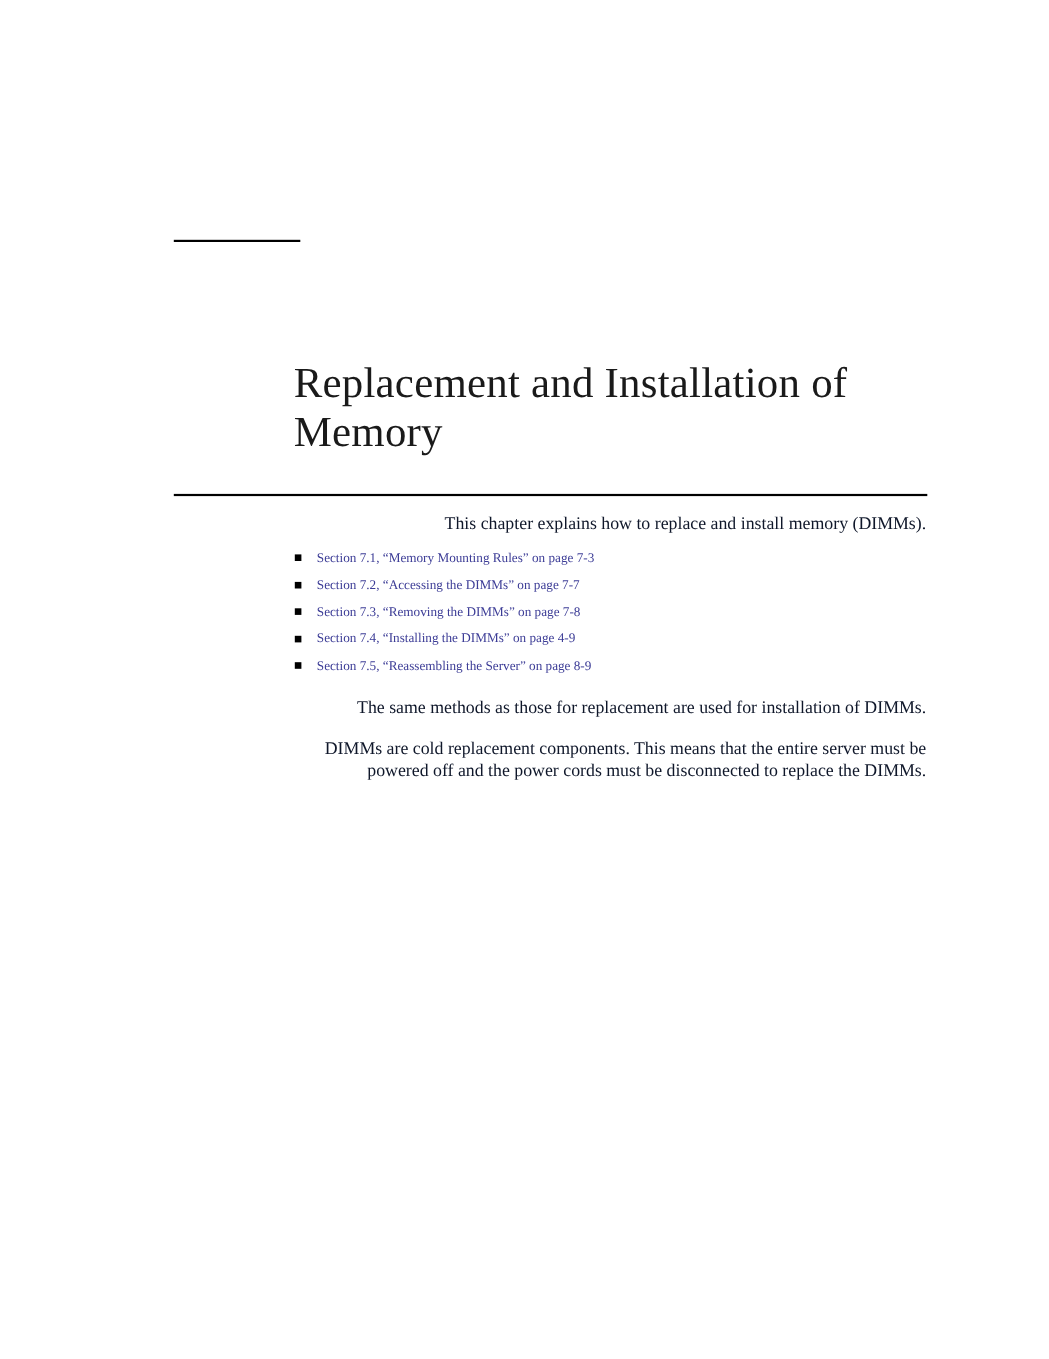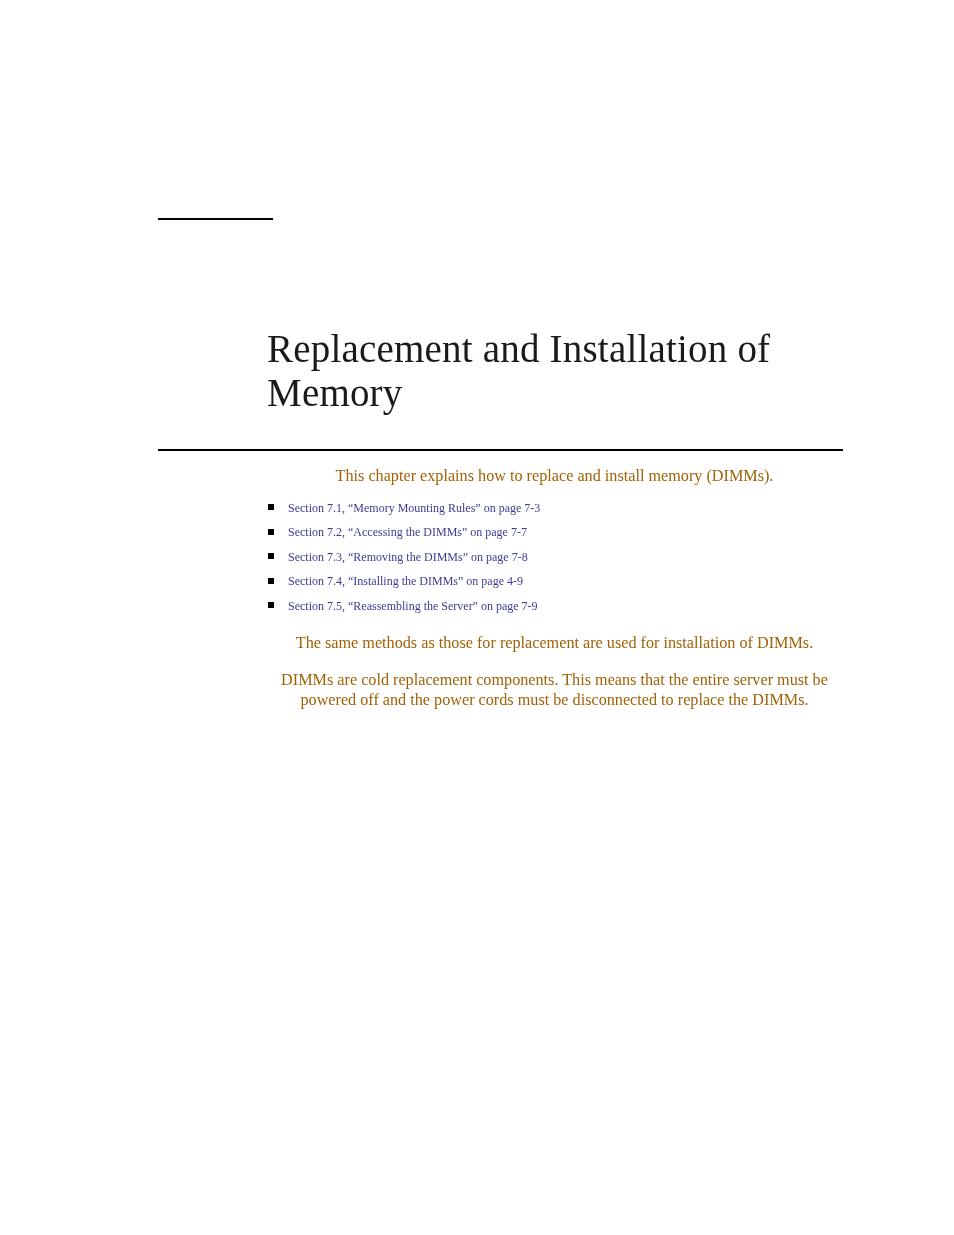--- a/index.html
+++ b/index.html
@@ -60,23 +60,23 @@
     position: absolute;
     left: 267px;
     top: 466px;
     width: 575px;
   }
 
   .intro-para,
   .body-para {
     font-size: 16.2px;
     line-height: 20.5px;
-    color: #a16207;
+    color: #0f172a;
     margin: 0;
-    text-align: center;
+    text-align: right;
   }
 
   .intro-para {
     margin-bottom: 8px;
   }
 
   
   .link-list {
     list-style: none;
     margin: 0 0 14px 0;
@@ -138,21 +138,21 @@
       <li class="link-item">
         <span class="bullet-square"></span>
         <a class="xref-link">Section 7.3, “Removing the DIMMs” on page 7-8</a>
       </li>
       <li class="link-item">
         <span class="bullet-square"></span>
         <a class="xref-link">Section 7.4, “Installing the DIMMs” on page 4-9</a>
       </li>
       <li class="link-item">
         <span class="bullet-square"></span>
-        <a class="xref-link">Section 7.5, “Reassembling the Server” on page 7-9</a>
+        <a class="xref-link">Section 7.5, “Reassembling the Server” on page 8-9</a>
       </li>
     </ul>
 
     <p class="body-para para-block second">The same methods as those for replacement are used for installation of DIMMs.</p>
 
     <p class="body-para para-block">DIMMs are cold replacement components. This means that the entire server must be powered off and the power cords must be disconnected to replace the DIMMs.</p>
 
   </div>
 </div>
 

